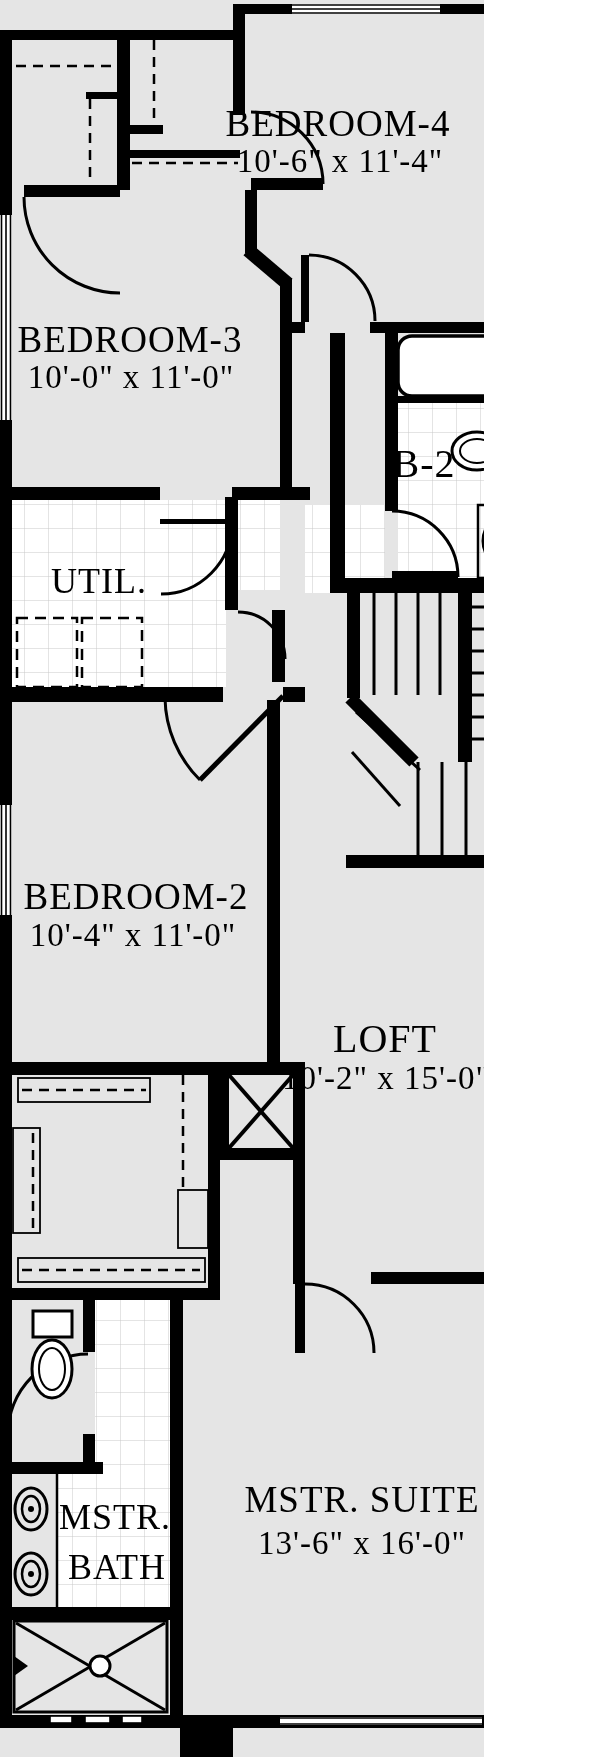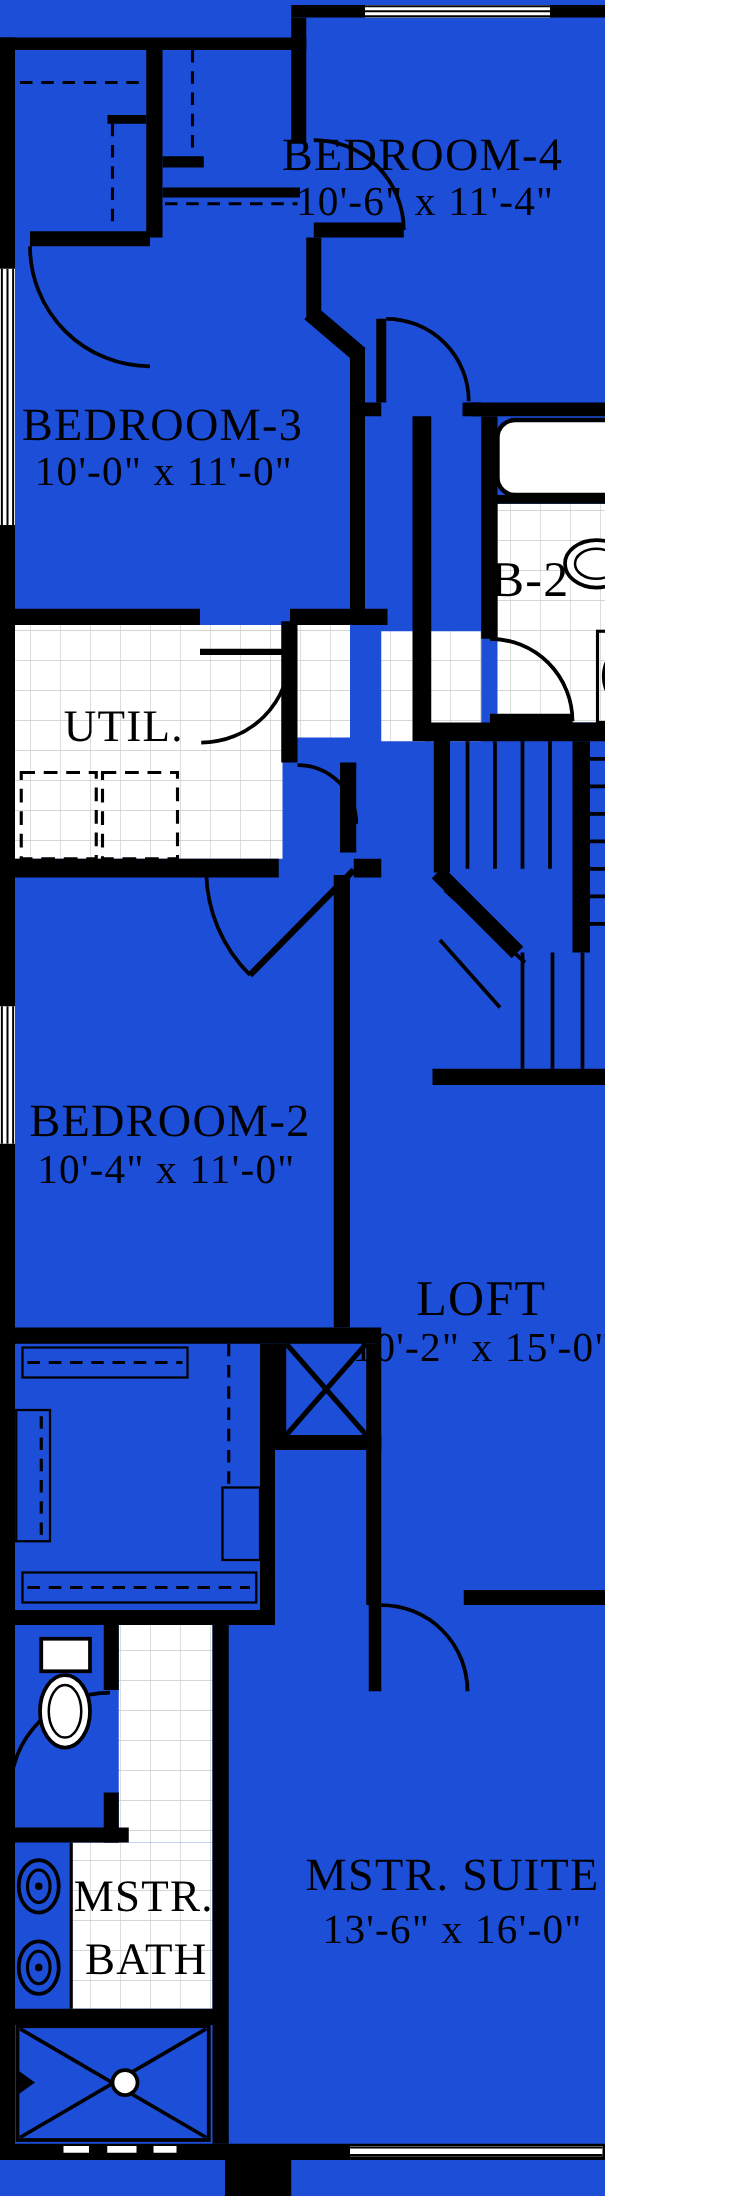--- a/index.html
+++ b/index.html
@@ -1,16 +1,16 @@
 <!DOCTYPE html>
 <html><head>
 <meta charset="utf-8">
 <style>
   html,body{margin:0;padding:0;background:#ffffff;}
-  .page{position:relative;width:484px;height:1757px;background:#1d4ed8;overflow:hidden;}
+  .page{position:relative;width:484px;height:1757px;background:#e5e5e5;overflow:hidden;}
   svg{display:block;}
   text{font-family:"Liberation Serif","DejaVu Serif",serif;fill:#000;}
   .room-name{font-size:37px;letter-spacing:1px;}
   .room-dims{font-size:33px;letter-spacing:1px;}
   .small-name{font-size:36px;letter-spacing:1px;}
   .big-name{font-size:40px;letter-spacing:1px;}
 </style>
 </head>
 <body>
 

